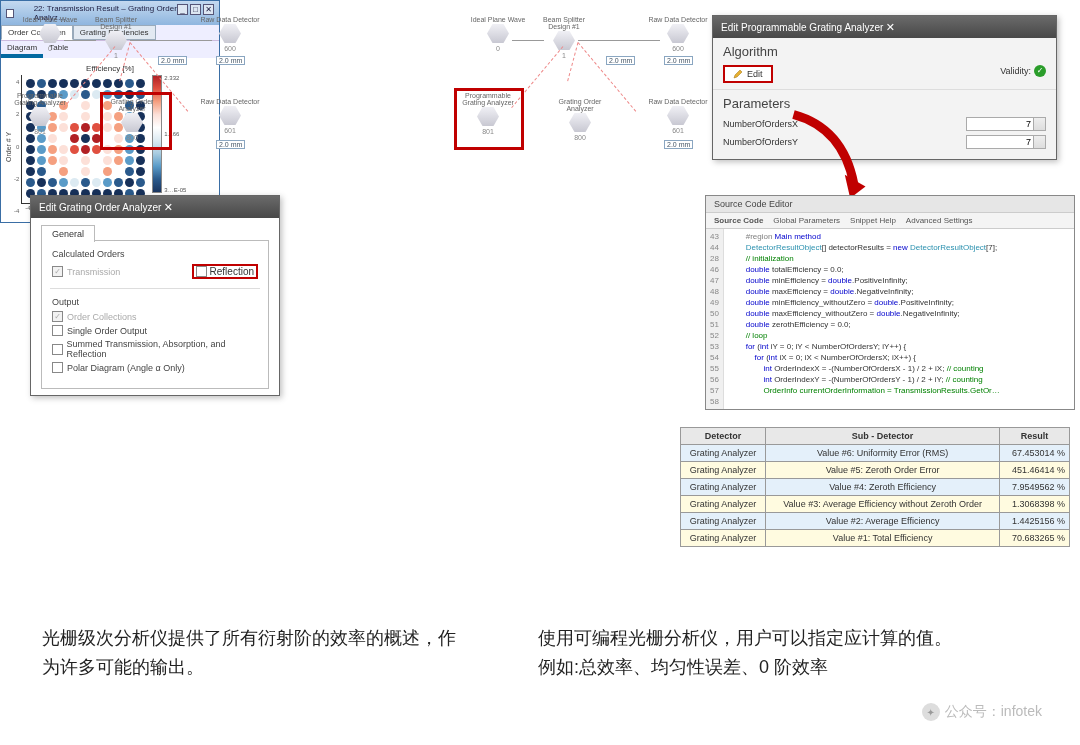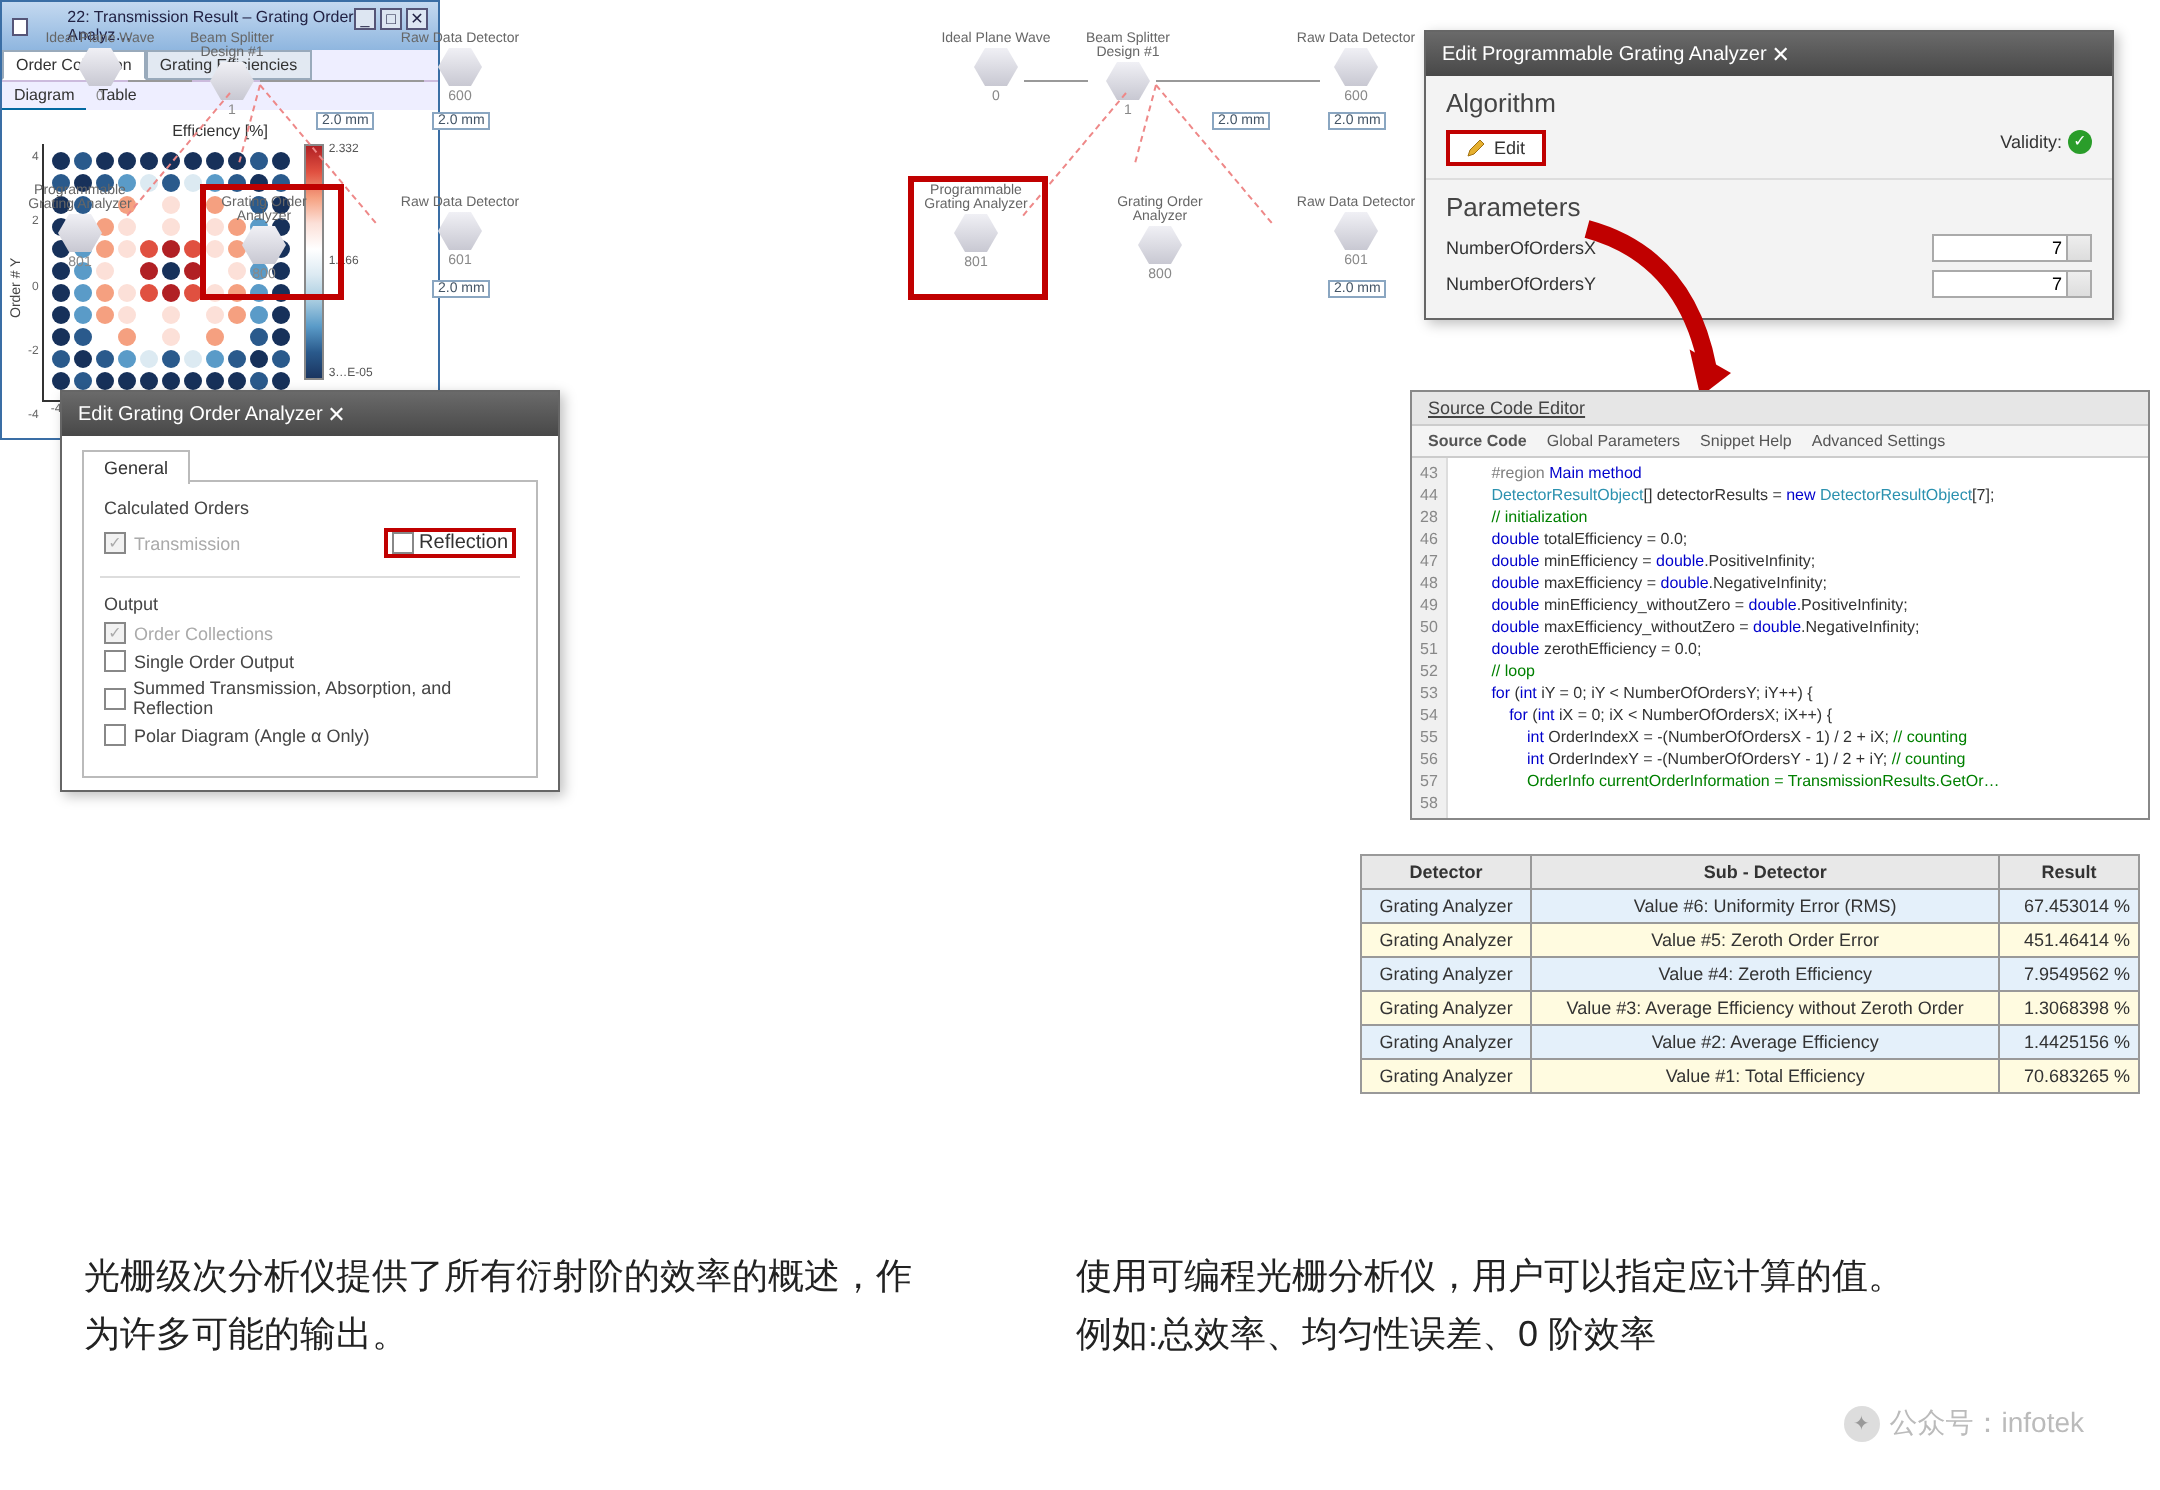--- a/index.html
+++ b/index.html
@@ -40,21 +40,21 @@
 
 #dlg-eff { left: 243px; top: 250px; width: 220px; background: #eef; border: 1px solid #3a6ea5; }
 #dlg-eff .win-title { background: linear-gradient(#c4d9f0,#8fb6df); color: #224; font-size: 8px; padding: 3px 5px; display: flex; justify-content: space-between; }
 #dlg-eff .win-ctrls { display: flex; gap: 2px; }
 #dlg-eff .win-ctrls span { width: 11px; height: 11px; border: 1px solid #557; background: #dde6f2; font-size: 8px; text-align: center; line-height: 9px; }
 #dlg-eff .tabs { display: flex; }
 #dlg-eff .tabs .t { font-size: 8px; padding: 2px 6px; border: 1px solid #9ab; background: #e2e9f2; }
 #dlg-eff .tabs .t.active { background: #fff; border-bottom-color: #fff; }
 #dlg-eff .tabs2 { display: flex; border-top: 1px solid #cbd; }
 #dlg-eff .tabs2 .t2 { font-size: 8px; padding: 2px 6px; }
-#dlg-eff .tabs2 .t2.active { border-bottom: 1px solid #0369a1; }
+#dlg-eff .tabs2 .t2.active { border-bottom: 4px solid #0369a1; }
 #dlg-eff .chart-area { padding: 6px 4px 4px; background: #fff; }
 .chart-title { text-align: center; font-size: 8px; color: #333; margin-bottom: 2px; }
 .chart-body { display: flex; gap: 2px; }
 .ylabel { writing-mode: vertical-rl; transform: rotate(180deg); font-size: 7px; color: #444; text-align: center; }
 .yticks { display: flex; flex-direction: column; justify-content: space-between; font-size: 6px; color: #666; text-align: right; padding: 4px 0; }
 .heatmap { background: #fff; border-left: 1px solid #333; border-bottom: 1px solid #333; padding: 4px; }
 .hm-grid { display: grid; grid-template-columns: repeat(11, 10px); grid-template-rows: repeat(11, 10px); gap: 1px; }
 .hm-cell { width: 9px; height: 9px; border-radius: 50%; }
 .xticks { display: flex; justify-content: space-between; font-size: 6px; color: #666; padding: 1px 4px 0; }
 .xlabel { text-align: center; font-size: 7px; color: #444; }
@@ -72,21 +72,21 @@
 #dlg-prog .param-row { display: flex; justify-content: space-between; align-items: center; margin: 4px 0; font-size: 9px; }
 #dlg-prog .param-row input { width: 80px; font-size: 9px; text-align: right; padding: 1px 14px 1px 3px; border: 1px solid #aaa; }
 #dlg-prog .spinner { position: relative; }
 #dlg-prog .spinner::after { content:""; position:absolute; right:1px; top:1px; width:11px; height:calc(100% - 2px); background: linear-gradient(#eee,#ddd); border-left:1px solid #aaa; }
 
 
 .red-arrow { position: absolute; left: 780px; top: 110px; width: 90px; height: 90px; }
 
 
 #code-editor { position: absolute; left: 705px; top: 195px; width: 370px; border: 1px solid #888; background: #f4f4f4; }
-#code-editor .ce-title { background: #e6e6e6; font-size: 9px; padding: 3px 8px; color: #444; border-bottom: 1px solid #ccc; text-decoration: underline; }
+#code-editor .ce-title { background: #e6e6e6; font-size: 9px; padding: 3px 8px; color: #444; border-bottom: 1px solid #ccc; }
 #code-editor .ce-tabs { font-size: 8px; padding: 3px 8px; color: #555; border-bottom: 1px solid #ccc; }
 #code-editor .ce-tabs span { margin-right: 10px; }
 #code-editor .code-body { display: flex; background: #fff; }
 .gutter { background: #f0f0f0; border-right: 1px solid #ddd; font-size: 8px; color: #888; text-align: right; padding: 2px 4px; line-height: 11px; }
 .code-lines { font-family: Consolas, monospace; font-size: 8px; padding: 2px 4px; line-height: 11px; white-space: pre; overflow: hidden; }
 .kw { color: #0000cc; }
 .ty { color: #2b91af; }
 .cm { color: #008000; }
 .rg { color: #808080; }
 

